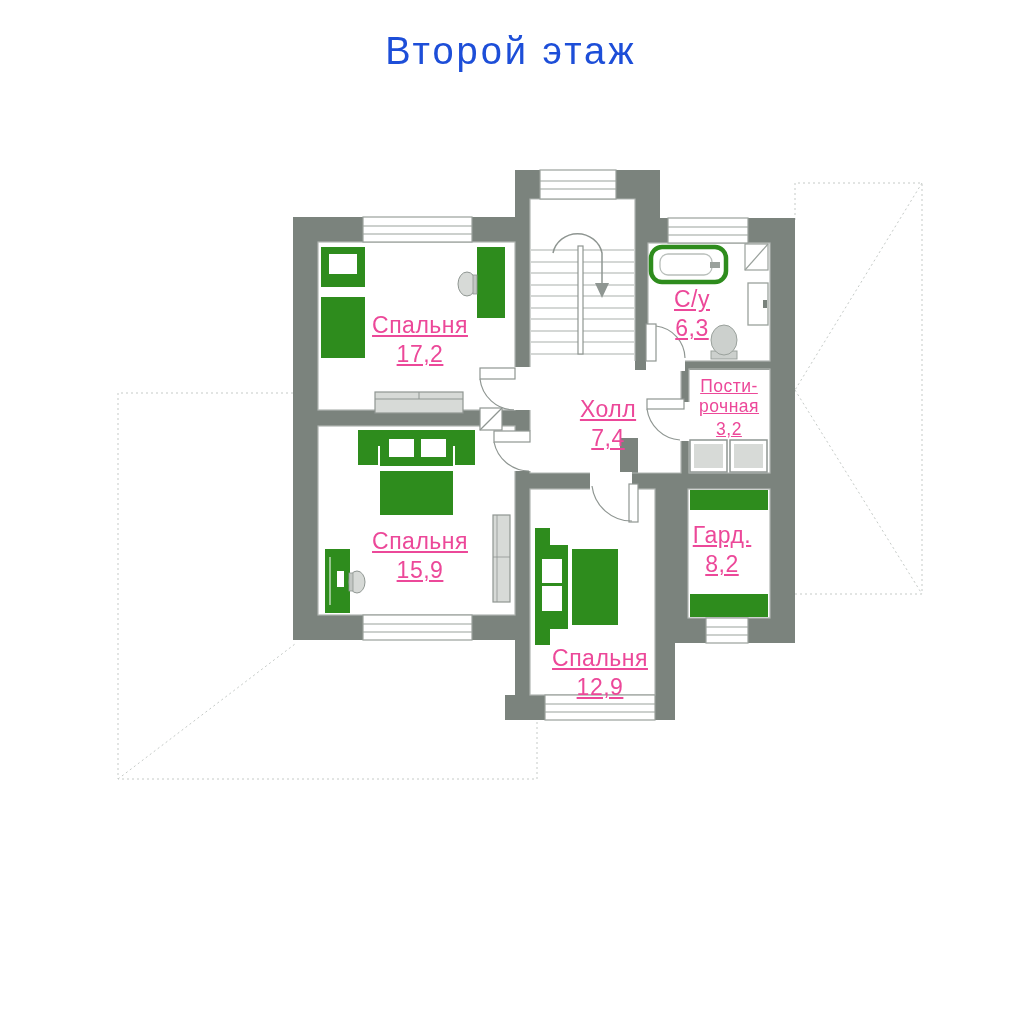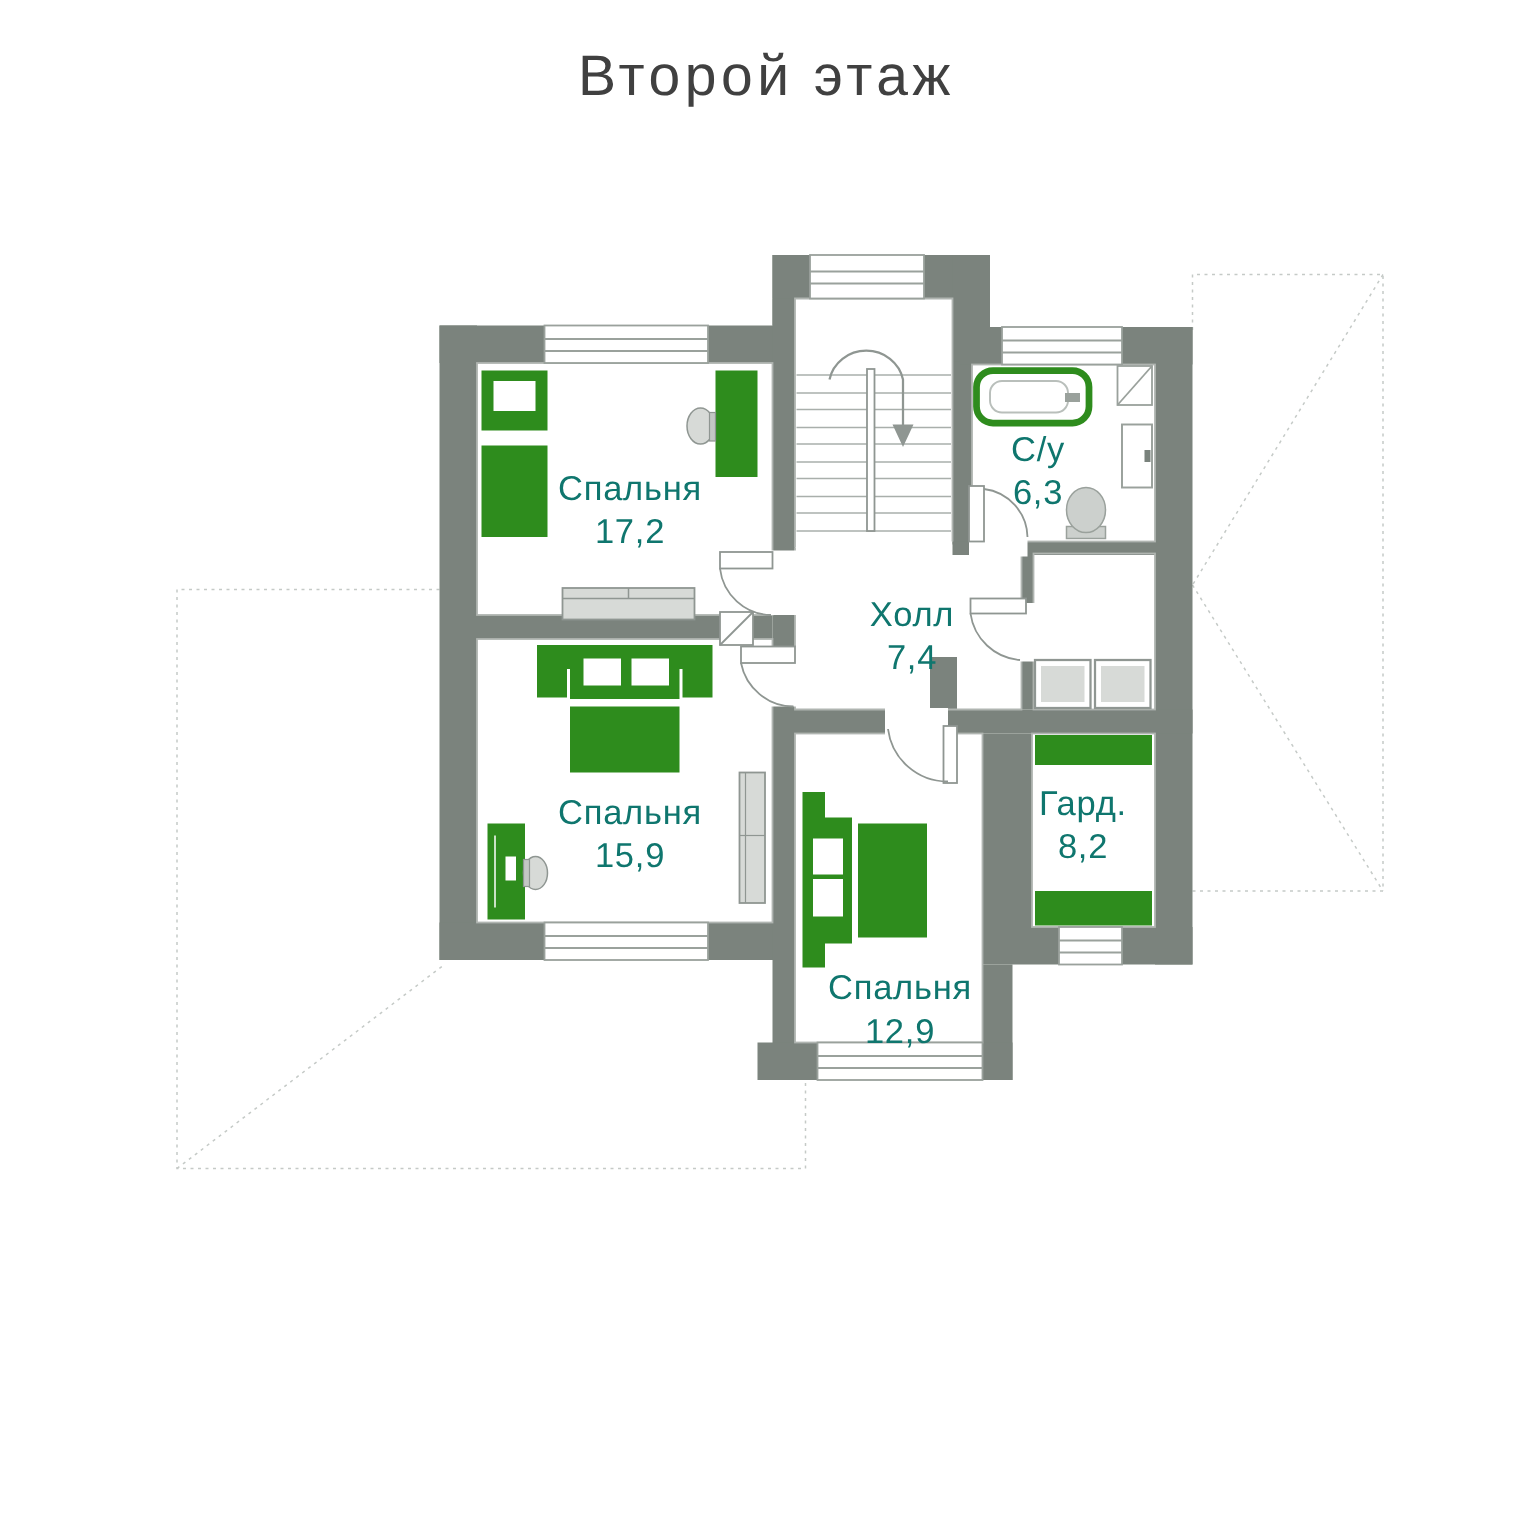--- a/index.html
+++ b/index.html
@@ -1,28 +1,28 @@
 <!DOCTYPE html>
 <html><head>
 <meta charset="utf-8">
 <style>
   html,body{margin:0;padding:0;background:#ffffff;}
   body{font-family:"Liberation Sans", sans-serif;}
   .canvas{position:relative;width:1022px;height:1024px;background:#fff;overflow:hidden;}
   .page-title{
     position:absolute;top:30px;left:0;right:0;margin:0;
     text-align:center;font-size:38px;font-weight:300;
-    letter-spacing:3px;color:#404040;
+    letter-spacing:3px;color:#1d4ed8;
   }
   .plan-svg{position:absolute;left:0;top:0;}
   .room-label{
     position:absolute;transform:translateX(-50%);
     display:flex;flex-direction:column;align-items:center;
-    color:#0f766e;text-align:center;line-height:1.15;
-    letter-spacing:0.5px;white-space:pre-line;
+    color:#ec4899;text-align:center;line-height:1.15;
+    letter-spacing:0.5px;white-space:pre-line;text-decoration:underline;
   }
   .room-label .room-area{margin-top:3px;text-align:right;}
   .lbl-lg{font-size:23px;}
   .lbl-md{font-size:23px;}
   .lbl-sm{font-size:17.5px;width:92px;}
 </style>
 </head>
 <body>
 
 <div class="canvas">
@@ -271,19 +271,23 @@
   <div class="room-label lbl-lg" style="left:608px;top:396px">
     <span class="room-name">Холл</span>
     <span class="room-area">7,4</span>
   </div>
 
   <div class="room-label lbl-lg" style="left:692px;top:286px">
     <span class="room-name">С/у</span>
     <span class="room-area">6,3</span>
   </div>
 
+  <div class="room-label lbl-sm" style="left:729px;top:376px">
+    <span class="room-name">Пости-рочная</span>
+    <span class="room-area">3,2</span>
+  </div>
 
   <div class="room-label lbl-md" style="left:722px;top:522px">
     <span class="room-name">Гард.</span>
     <span class="room-area">8,2</span>
   </div>
 
 </div>
 
 </body></html>

